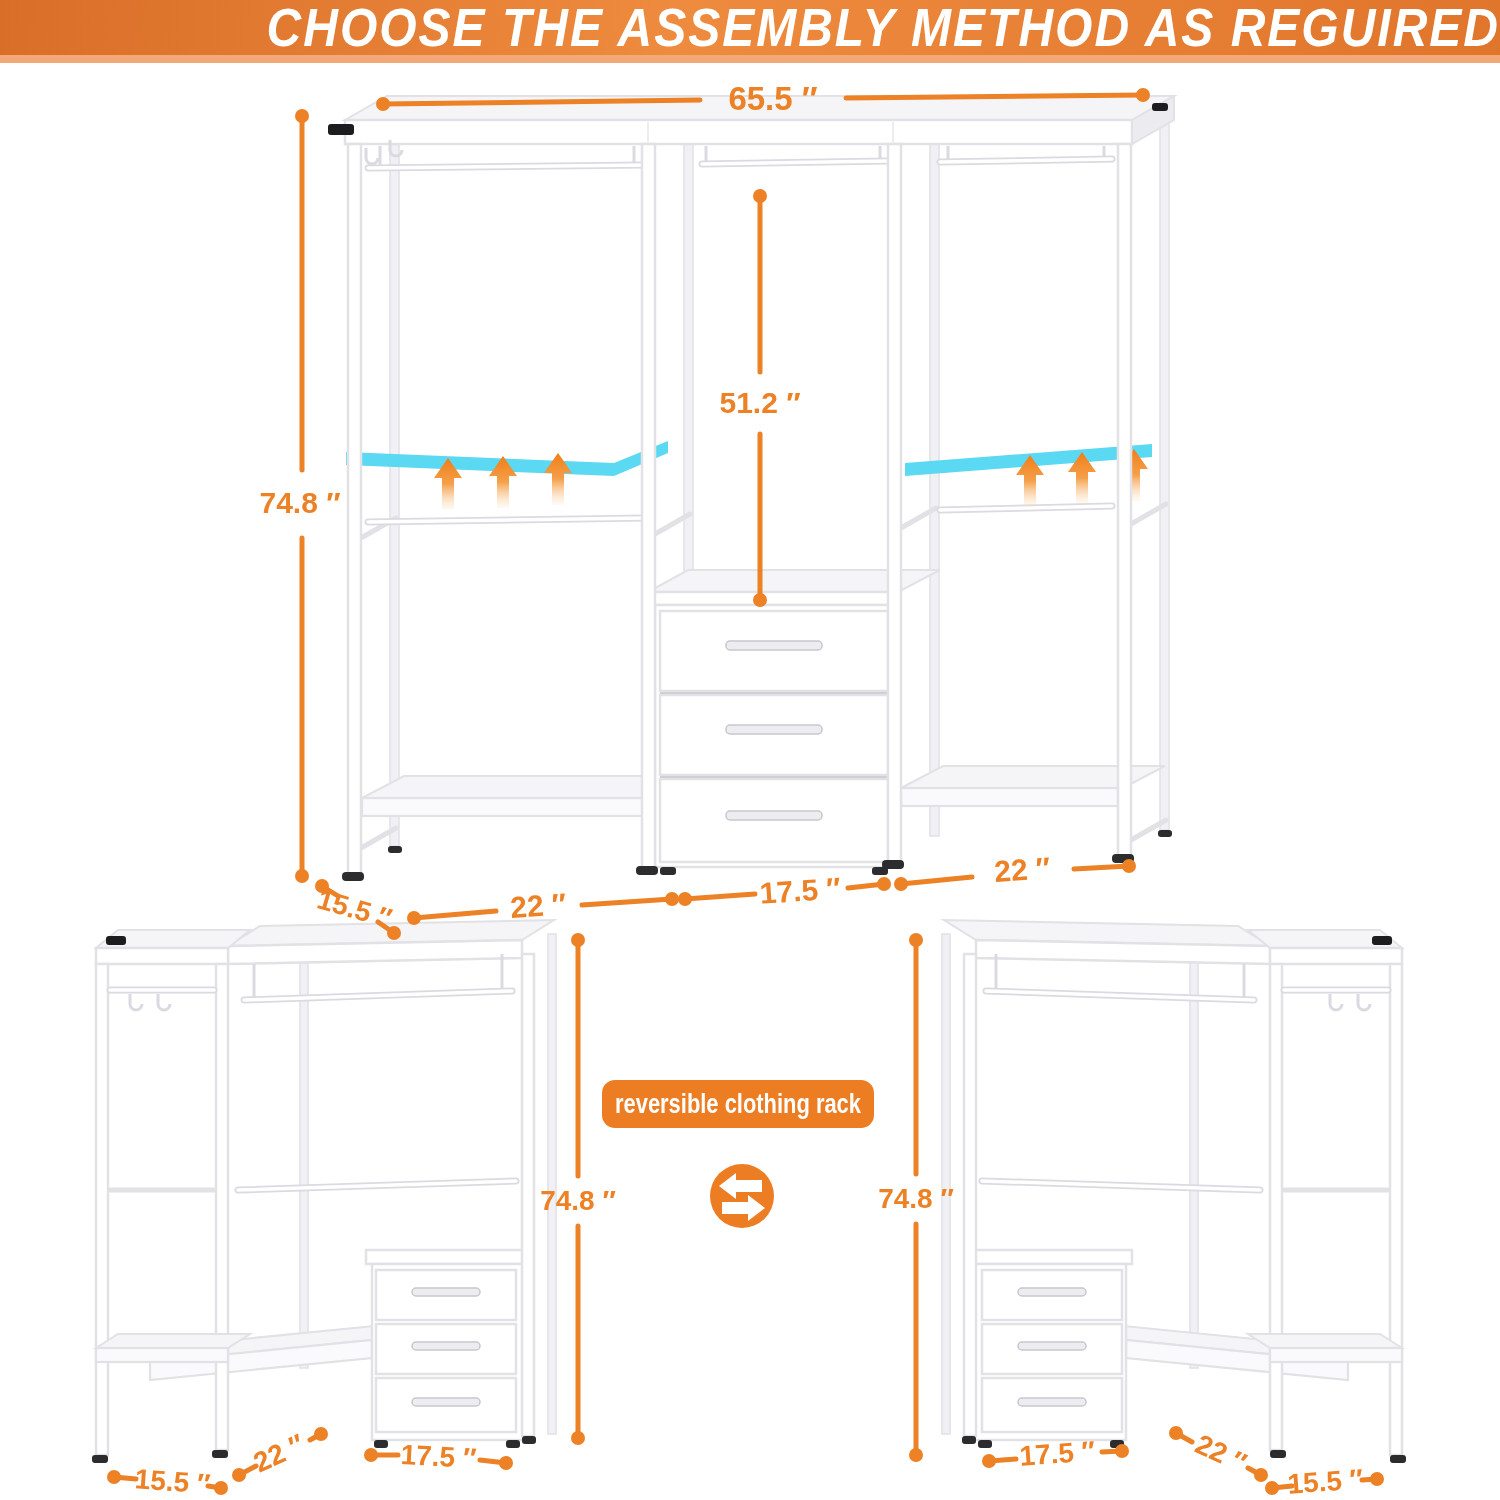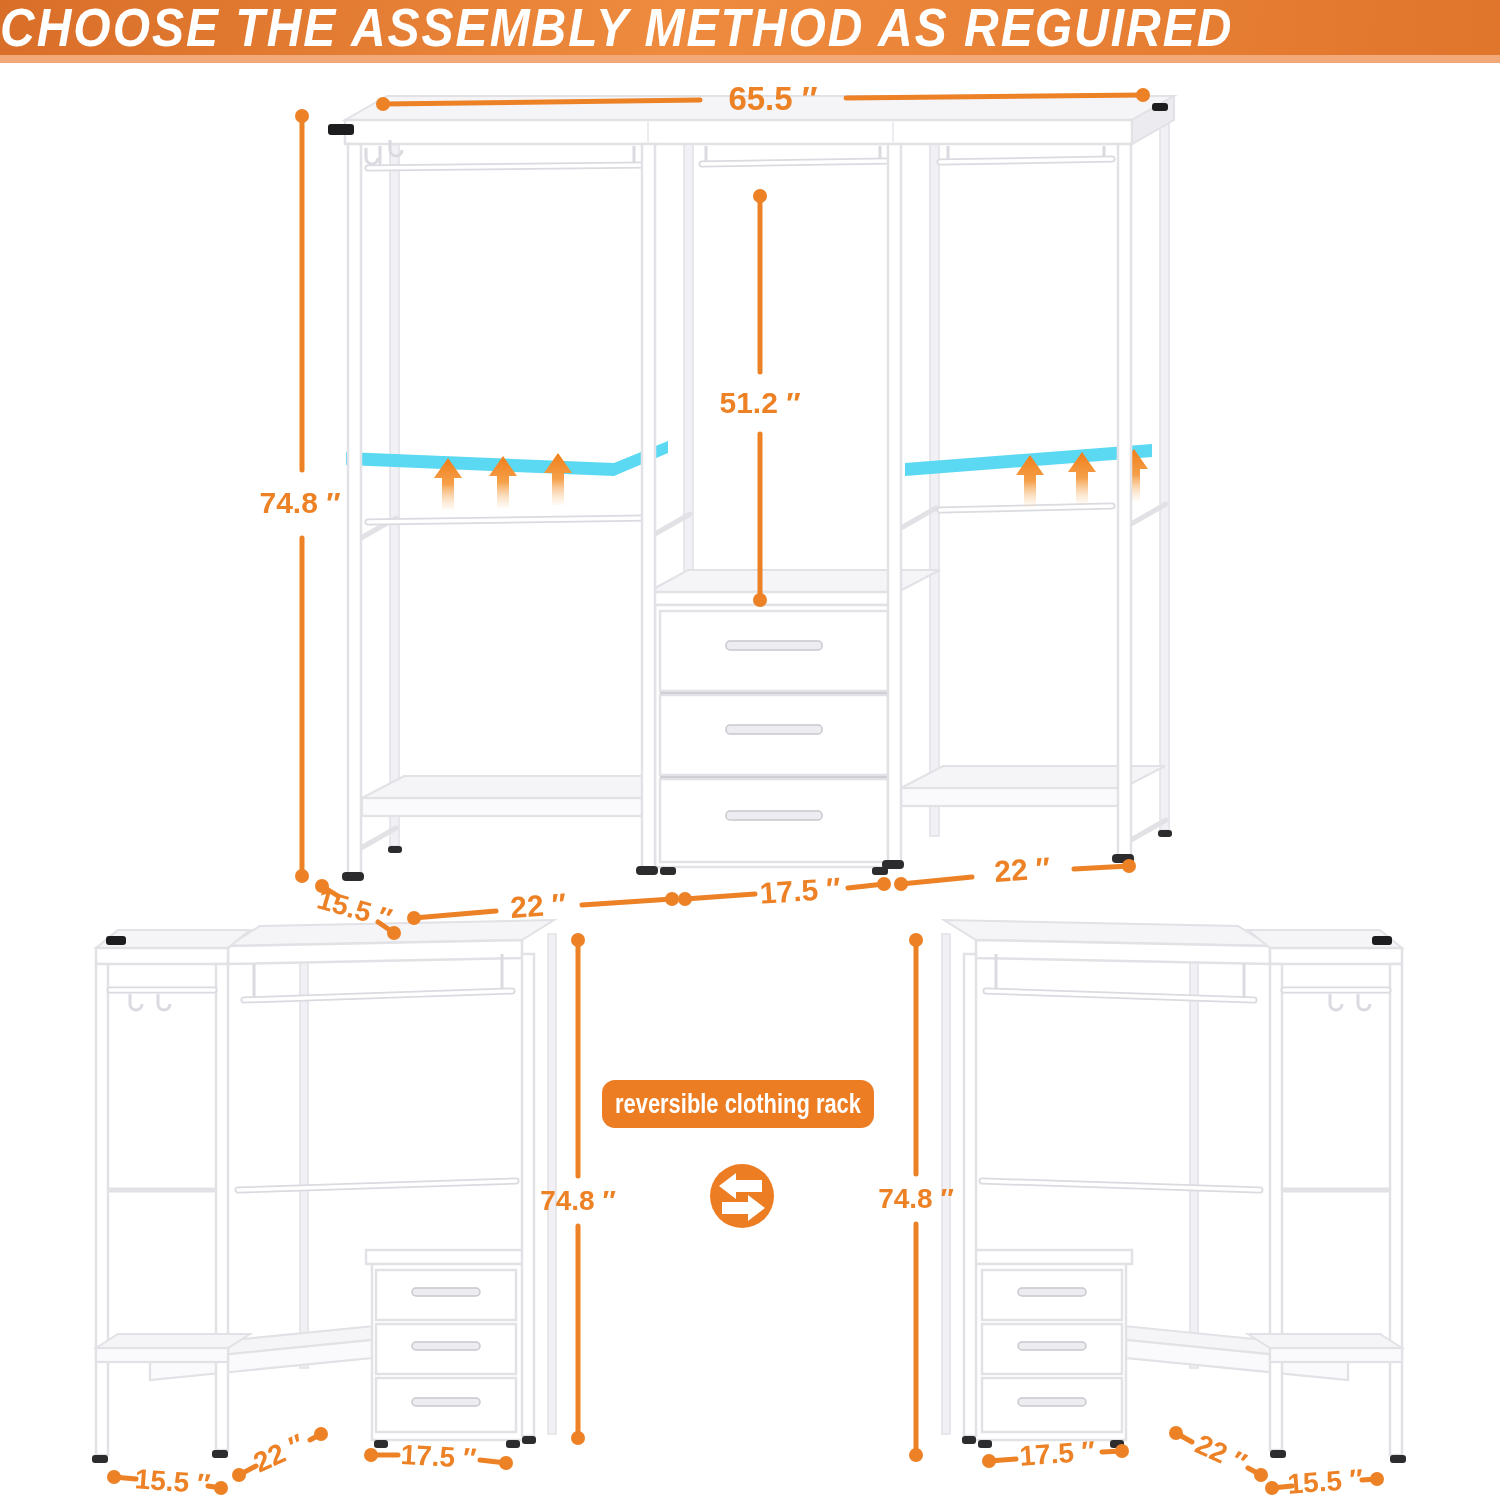--- a/index.html
+++ b/index.html
@@ -1,21 +1,21 @@
 <!DOCTYPE html>
 <html><head>
 <meta charset="utf-8">
 <style>
   html,body{margin:0;padding:0;background:#ffffff;}
   .stage{position:relative;width:1500px;height:1500px;background:#ffffff;overflow:hidden;
          font-family:"Liberation Sans",sans-serif;}
   .banner{position:absolute;top:0;left:0;width:100%;height:55px;
           background:linear-gradient(96deg,#d96e28 0%,#ee8b3e 45%,#e0752c 100%);
           border-bottom:8px solid #f3a977;
-          display:flex;align-items:center;justify-content:flex-start;z-index:5;}
+          display:flex;align-items:center;justify-content:flex-end;z-index:5;}
   .banner-title{color:#ffffff;font-weight:700;font-style:italic;font-size:48px;
           letter-spacing:2px;white-space:nowrap;transform:scaleY(1.1);}
   svg{position:absolute;top:0;left:0;}
   .frame{fill:#ffffff;stroke:#e1e1e6;stroke-width:2.5;}
   .facetop{fill:#f5f5f8;stroke:#e1e1e6;stroke-width:2;}
   .faceside{fill:#ebebf0;stroke:#e1e1e6;stroke-width:2;}
   .backpost{fill:#f1f1f5;stroke:#e3e3e8;stroke-width:1.6;}
   .rail{stroke:#e1e1e6;stroke-width:5;stroke-linecap:round;fill:none;}
   .rodO{stroke:#dadae1;stroke-width:7;stroke-linecap:round;fill:none;}
   .rodI{stroke:#ffffff;stroke-width:3.5;stroke-linecap:round;fill:none;}

